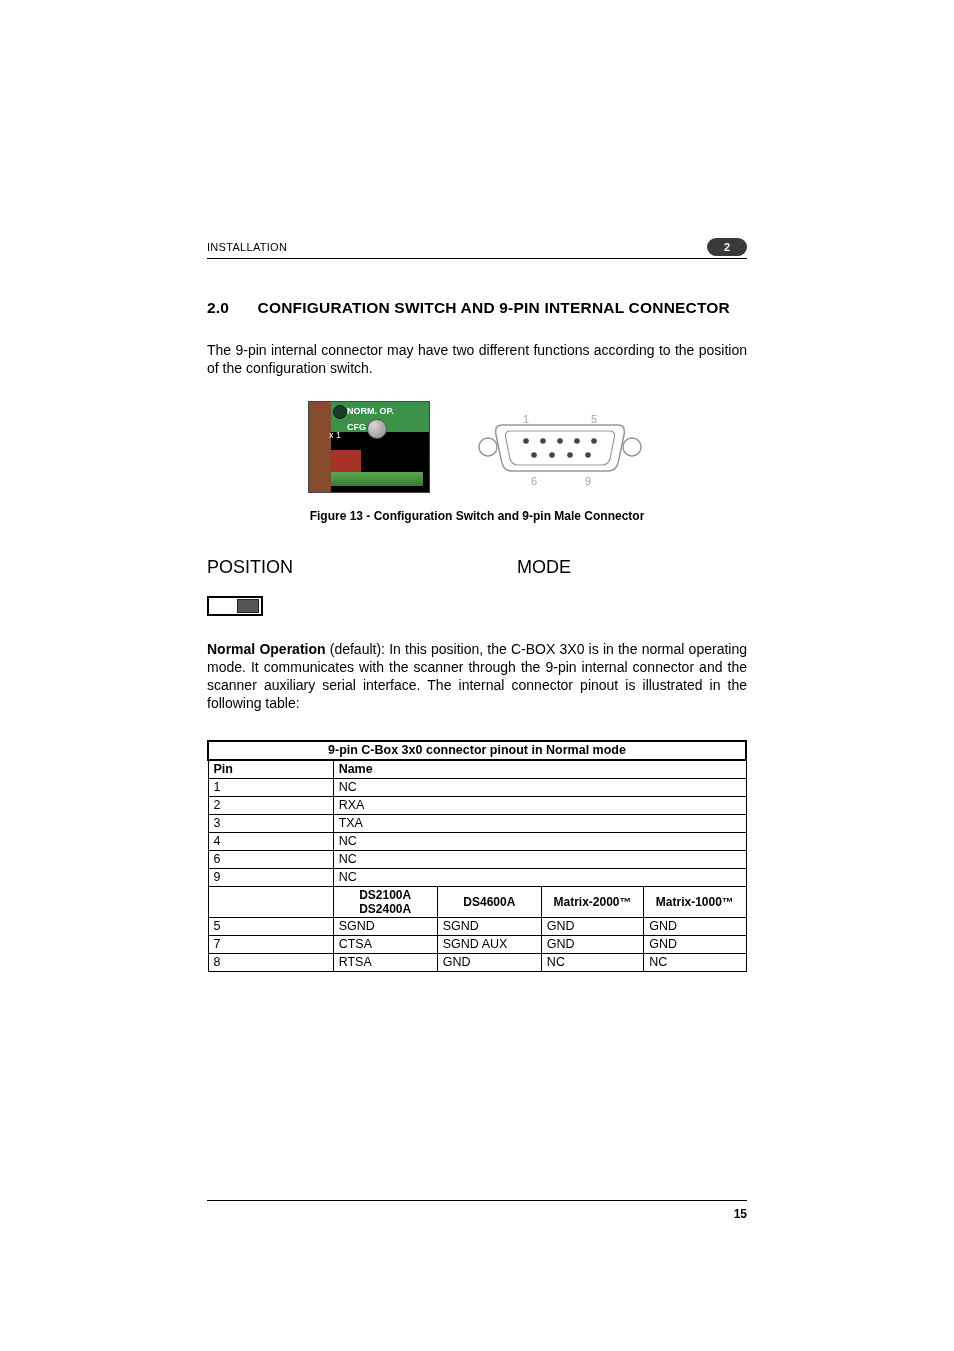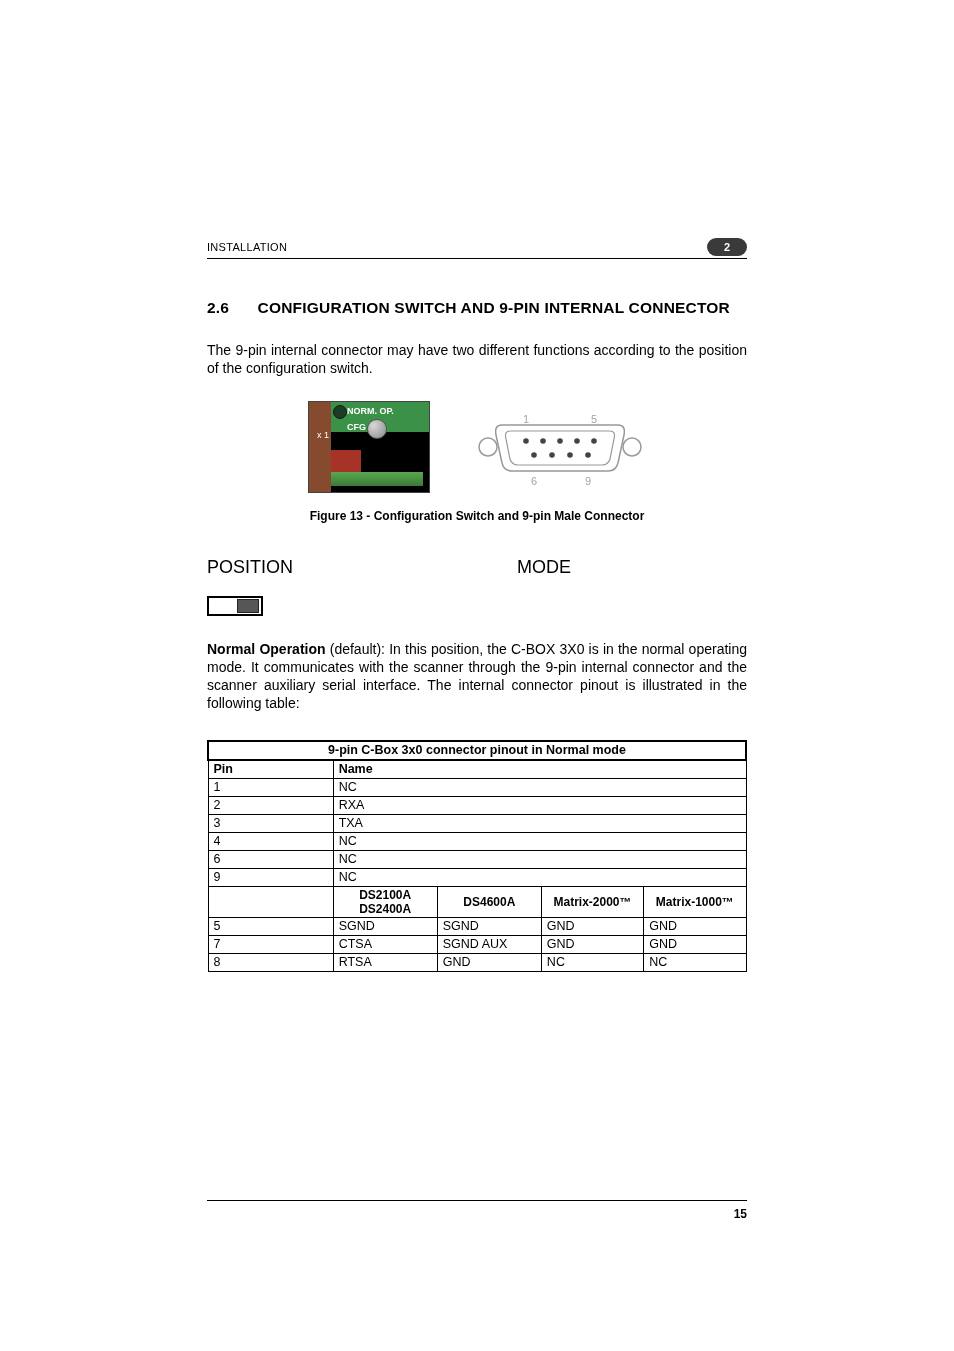--- a/index.html
+++ b/index.html
@@ -93,21 +93,21 @@
     position:absolute; top:17px; left:58px;
     width:18px; height:18px; border-radius:50%;
     background: radial-gradient(circle at 30% 30%, #d8d8d8, #8a8a8a);
     border:1px solid #555;
   }
   .switch-photo .dot {
     position:absolute; top:3px; left:24px;
     width:12px; height:12px; border-radius:50%;
     background:#1d3c28; border:1px solid #0a2012;
   }
-  .switch-photo .x1 { position:absolute; top:28px; left:8px; color:#fff; font-size:9px; }
+  .switch-photo .x1 { position:absolute; top:28px; left:20px; color:#fff; font-size:9px; }
   .switch-photo .bottom-pcb {
     position:absolute; bottom:6px; left:22px; width:92px; height:14px;
     background: linear-gradient(#5aa84d,#3a7a38);
   }
   .switch-photo .red {
     position:absolute; bottom:18px; left:22px; width:30px; height:24px;
     background:#a63228;
   }
 
   .dsub {
@@ -215,21 +215,21 @@
 <body>
 
 <div class="page">
 
   <div class="header-row">
     <span class="header-left">INSTALLATION</span>
     <span class="chapter-tab">2</span>
   </div>
 
   <h2 class="section-title">
-    <span class="sec-num">2.6</span>
+    <span class="sec-num">2.0</span>
     <span>CONFIGURATION SWITCH AND 9-PIN INTERNAL CONNECTOR</span>
   </h2>
 
   <p class="body">The 9-pin internal connector may have two different functions according to the position of the configuration switch.</p>
 
   <div class="figure-row">
     <div class="switch-photo">
       <div class="top-bar"></div>
       <div class="left-strip"></div>
       <div class="dot"></div>

